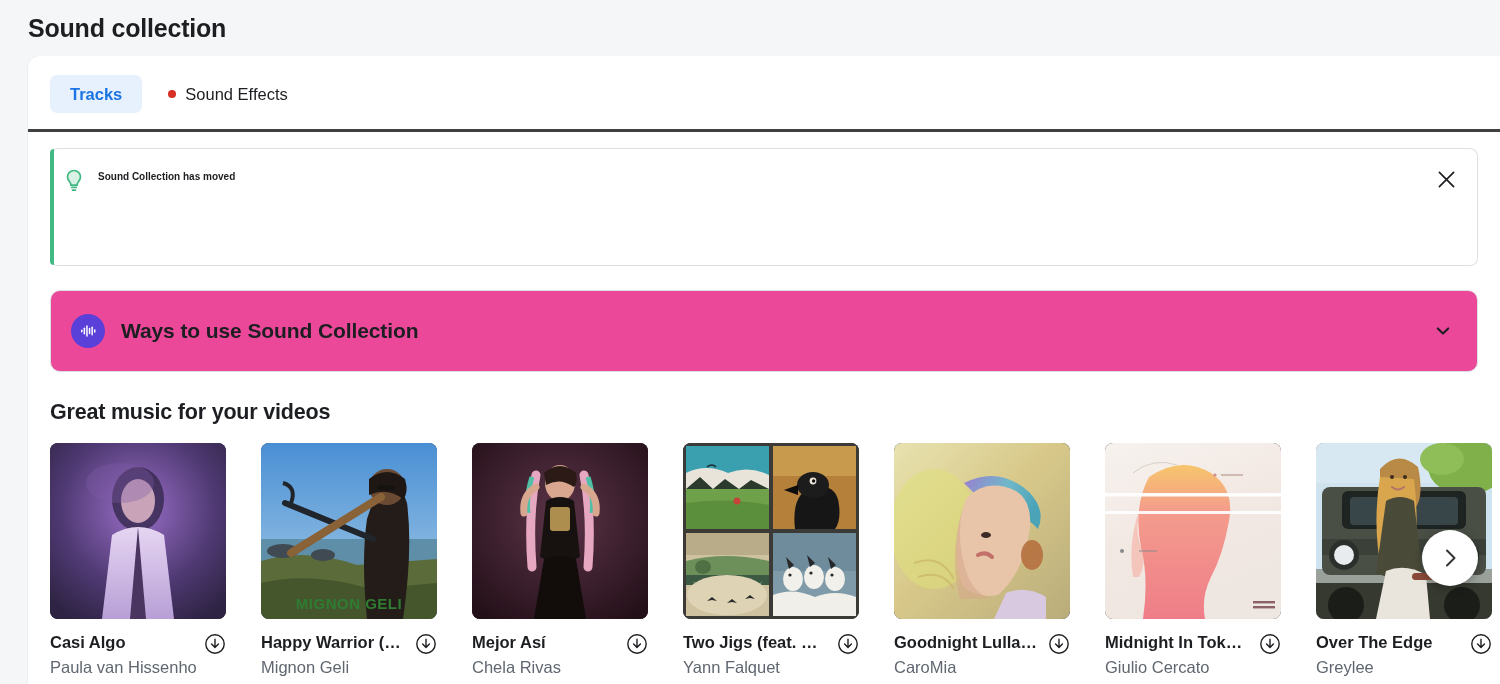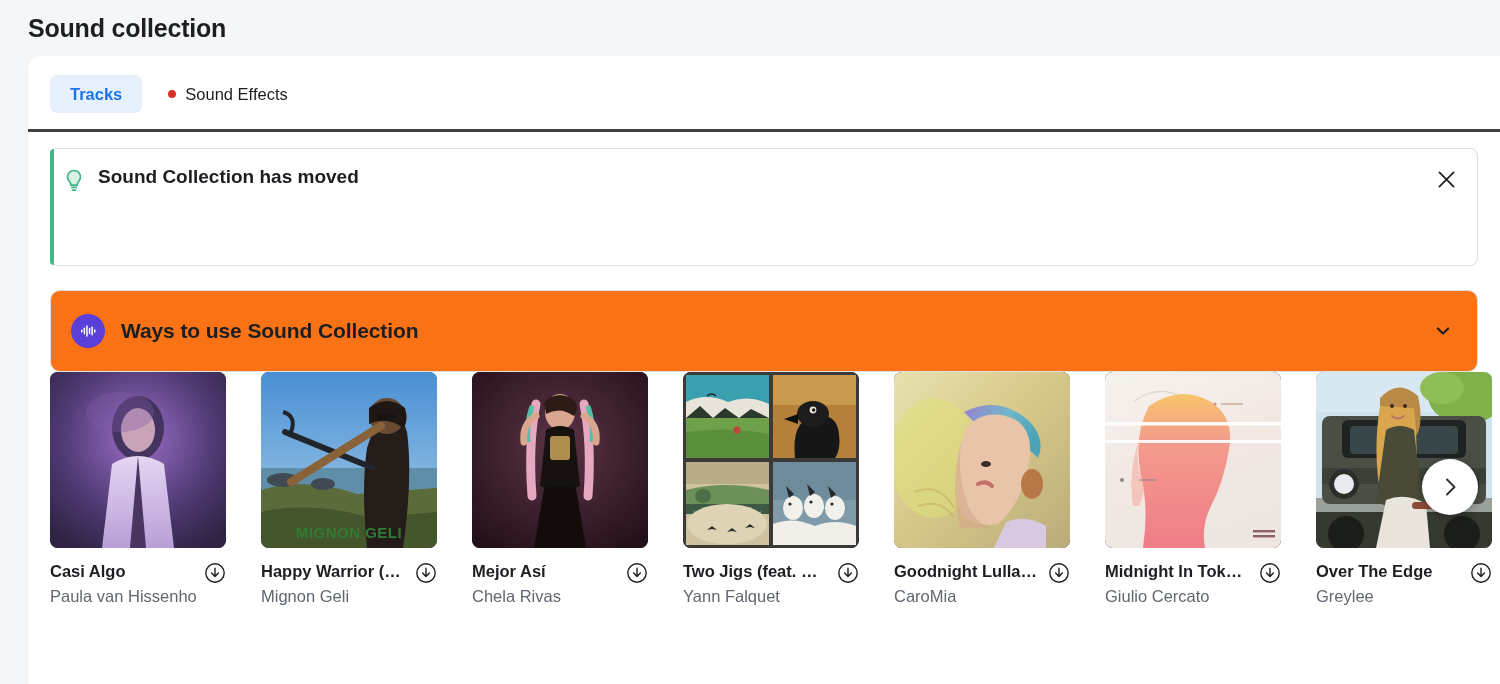--- a/index.html
+++ b/index.html
@@ -110,21 +110,21 @@
   }
   .banner-icon {
     flex: none;
     width: 48px;
     display: flex;
     justify-content: center;
     padding-top: 2px;
   }
   .banner-body { flex: 1; padding-right: 40px; }
   .banner-title {
-    font-size: 19px;
+    font-size: 10px;
     font-weight: bold;
     color: #1c1e21;
     line-height: 20px;
     margin-bottom: 14px;
   }
   .banner-text {
     font-size: 16.5px;
     color: #1c1e21;
     line-height: 26px;
   }
@@ -144,21 +144,21 @@
   
   .ways {
     margin: 24px 22px 0 22px;
     border: 1px solid #dddfe2;
     border-radius: 10px;
     height: 82px;
     display: flex;
     align-items: center;
     padding: 0 22px 0 20px;
     cursor: pointer;
-    background: #f97316;
+    background: #ec4899;
   }
   .ways-icon {
     width: 34px;
     height: 34px;
     border-radius: 50%;
     background: #5b3fd9;
     display: flex;
     align-items: center;
     justify-content: center;
     flex: none;
@@ -311,20 +311,21 @@
         </svg>
       </div>
       <div class="ways-title">Ways to use Sound Collection</div>
       <div class="ways-chevron">
         <svg width="18" height="18" viewBox="0 0 18 18" fill="none">
           <path d="M3.8 6.4 L9 11.4 L14.2 6.4" stroke="#1c1e21" stroke-width="2.1" stroke-linecap="round" stroke-linejoin="round"></path>
         </svg>
       </div>
     </div>
 
+    <div class="section-title">Great music for your videos</div>
 
     <div class="carousel-wrap">
 
       <div class="next-btn">
         <svg width="22" height="22" viewBox="0 0 22 22" fill="none">
           <path d="M8 3.5 L15.5 11 L8 18.5" stroke="#333" stroke-width="2" stroke-linecap="round" stroke-linejoin="round"></path>
         </svg>
       </div>
 
       <div class="carousel">

